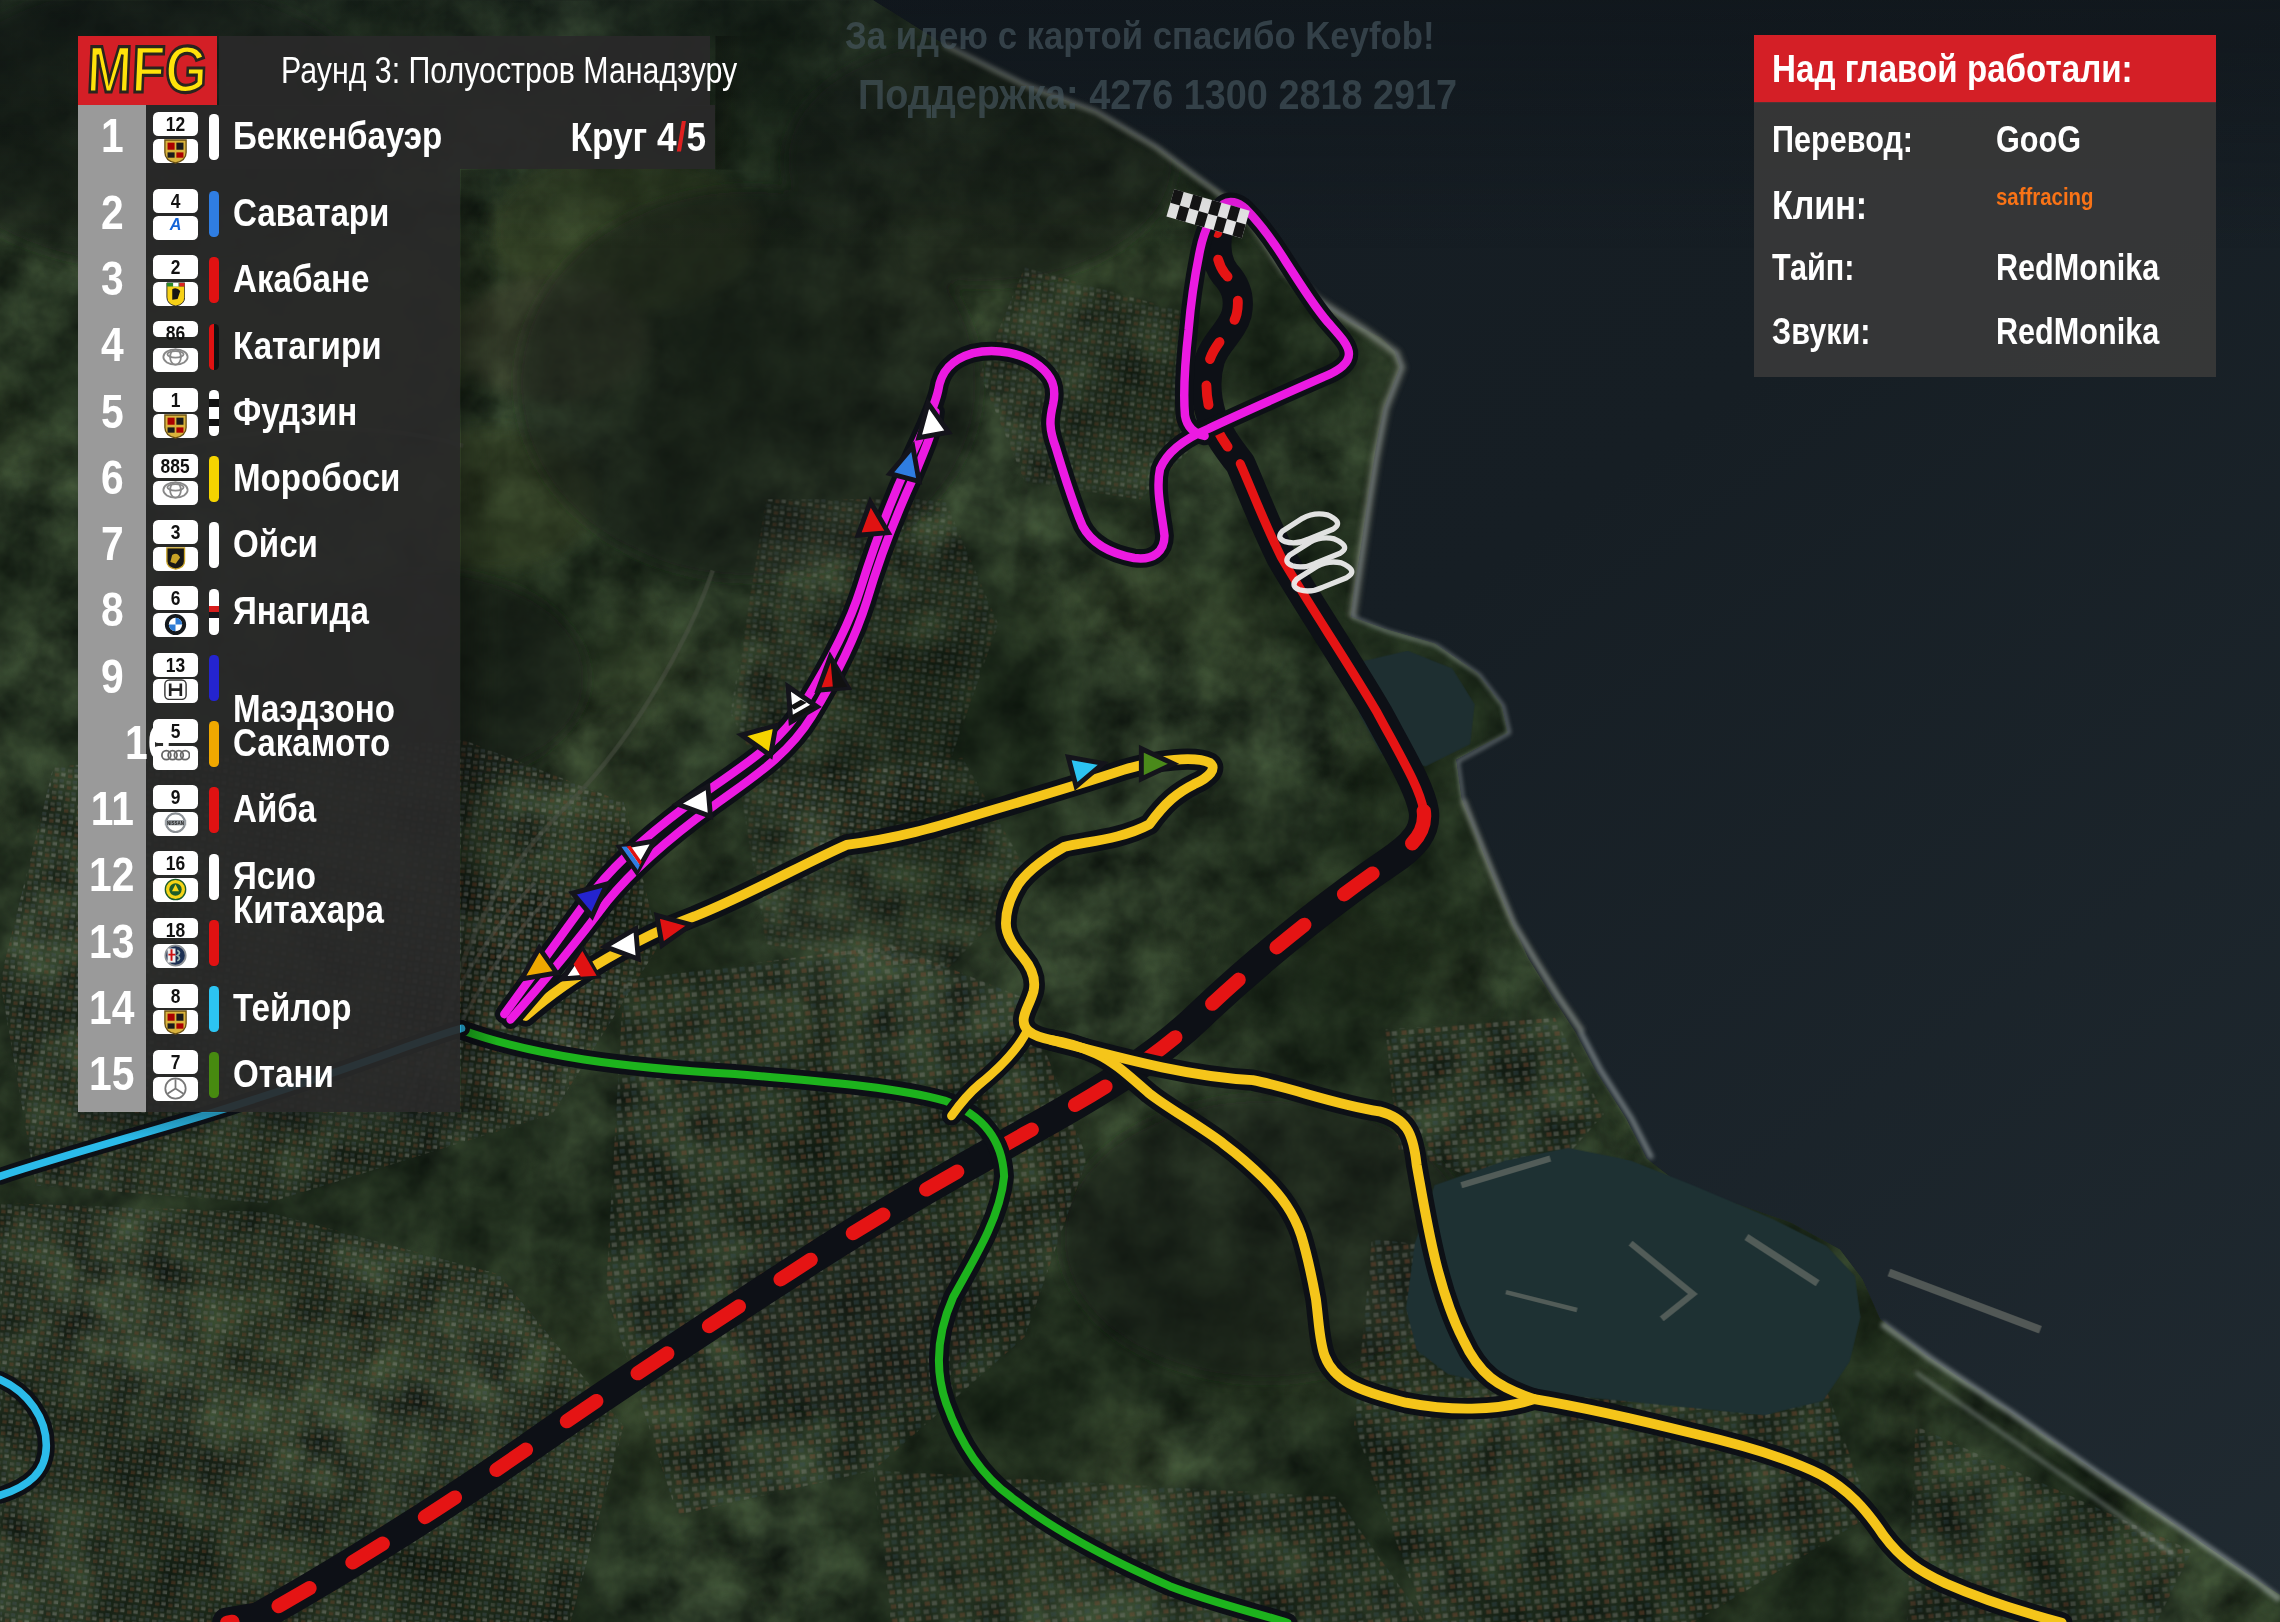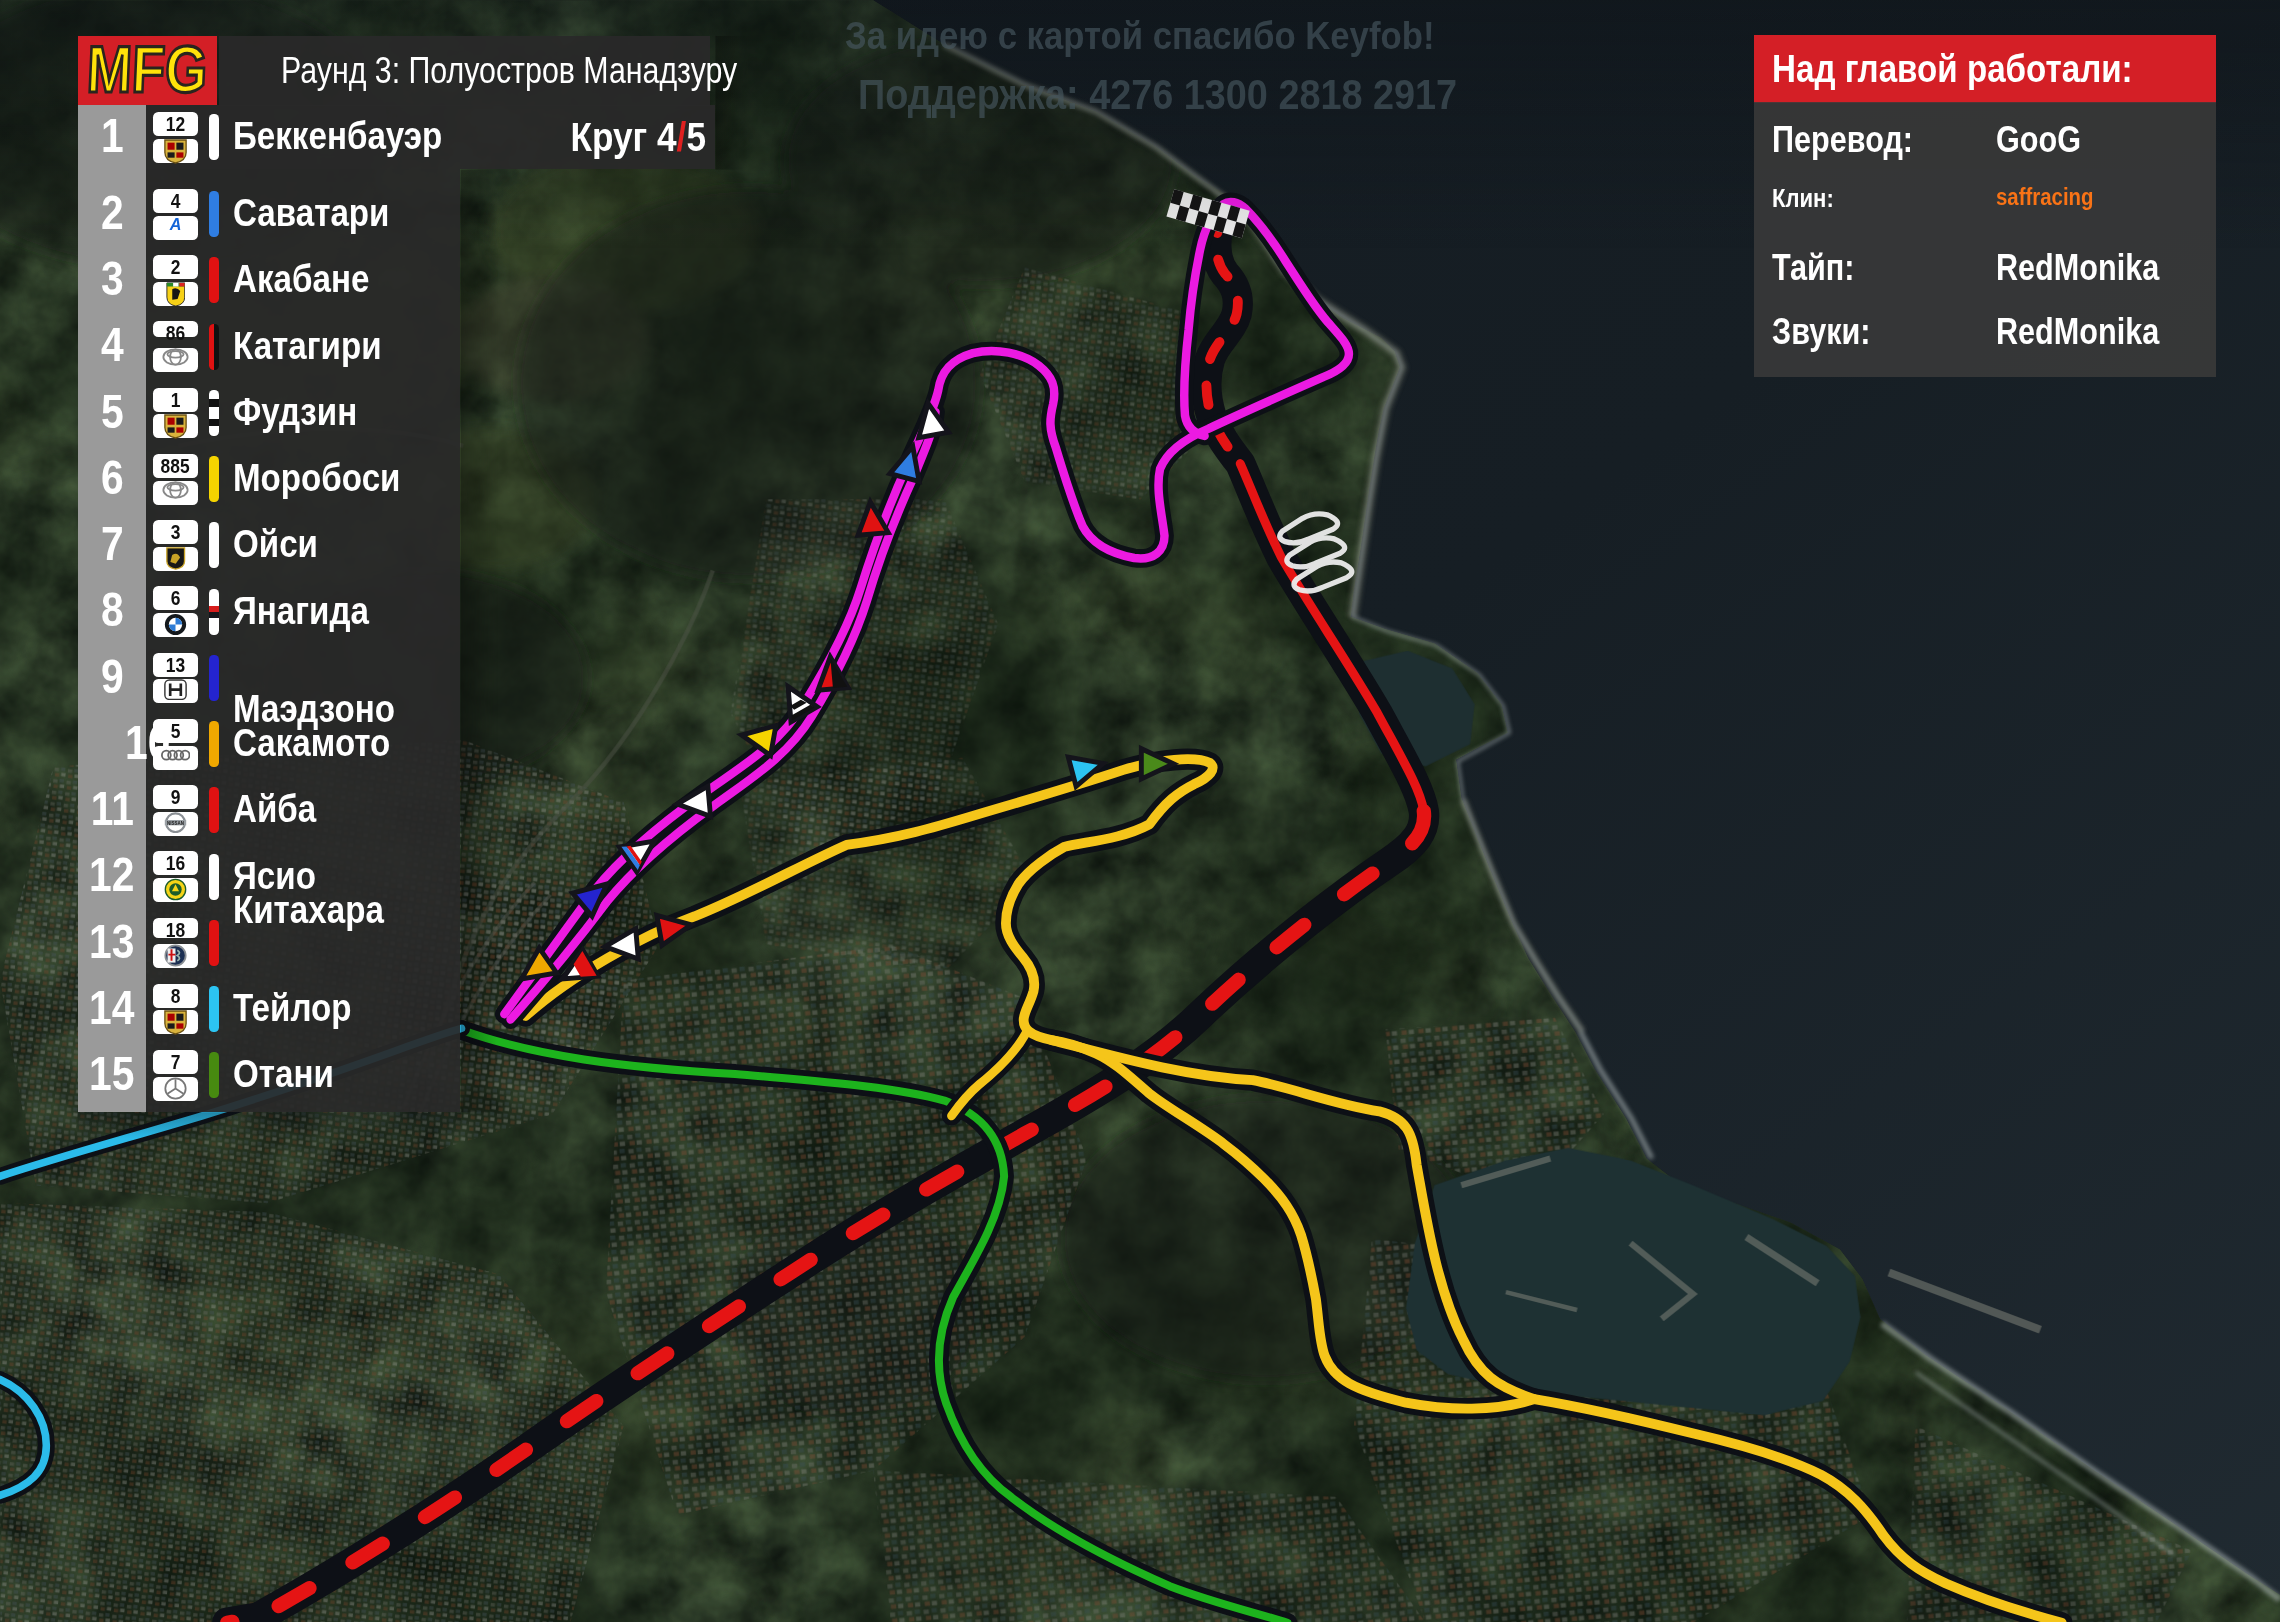--- a/index.html
+++ b/index.html
@@ -570,19 +570,19 @@
 <div class="ui cbar" style="top:1052px;height:46px;">
     <div style="position:absolute;inset:0;background:#478a10;"></div>
   </div>
 <div class="ui name" style="top:1052px;"><span class="cnd">Отани</span></div>
 
 <div class="ui" style="left:1754px;top:35px;width:462px;height:68px;background:#d41f26;"></div>
 <div class="ui" style="left:1772px;top:35px;height:68px;line-height:68px;color:#fff;font-weight:bold;font-size:39px;"><span class="cnd">Над главой работали:</span></div>
 <div class="ui" style="left:1754px;top:102px;width:462px;height:275px;background:rgba(58,58,58,0.88);"></div>
 <div class="ui" style="left:1772px;top:119px;color:#fff;font-weight:bold;font-size:36px;text-align:right;"><span class="cnd">Перевод:</span></div>
 <div class="ui" style="left:1996px;top:119px;color:#fff;font-weight:bold;font-size:36px;"><span class="cnd">GooG</span></div>
-<div class="ui" style="left:1772px;top:183px;color:#fff;font-weight:bold;font-size:26px;"><span class="cnd">Клин:</span></div>
+<div class="ui" style="left:1772px;top:183px;color:#fff;font-weight:bold;font-size:40px;"><span class="cnd">Клин:</span></div>
 <div class="ui" style="left:1996px;top:183px;color:#f97316;font-weight:bold;font-size:24px;"><span class="cnd">saffracing</span></div>
 <div class="ui" style="left:1772px;top:247px;color:#fff;font-weight:bold;font-size:36px;"><span class="cnd">Тайп:</span></div>
 <div class="ui" style="left:1996px;top:247px;color:#fff;font-weight:bold;font-size:36px;"><span class="cnd">RedMonika</span></div>
 <div class="ui" style="left:1772px;top:311px;color:#fff;font-weight:bold;font-size:36px;"><span class="cnd">Звуки:</span></div>
 <div class="ui" style="left:1996px;top:311px;color:#fff;font-weight:bold;font-size:36px;"><span class="cnd">RedMonika</span></div>
 
 
 </body></html>

